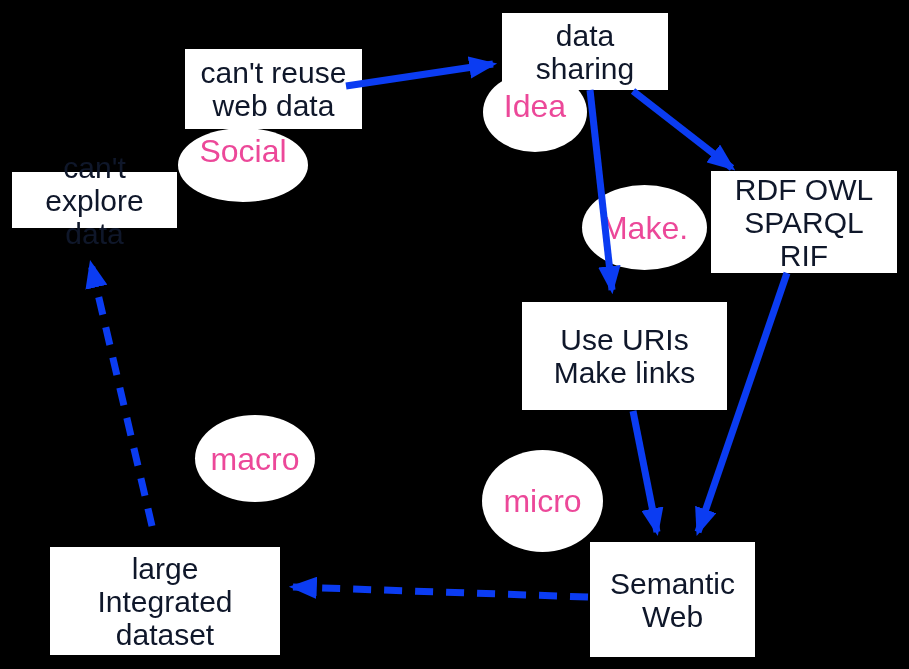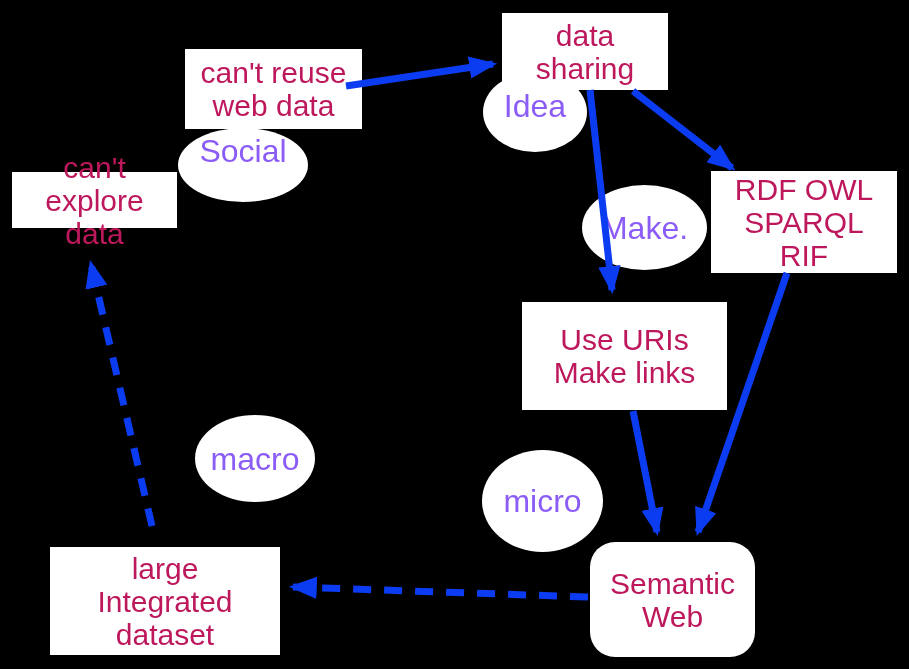--- a/index.html
+++ b/index.html
@@ -18,38 +18,38 @@
   .ellipse {
     position: absolute;
     background: #ffffff;
     border-radius: 50%;
     display: flex;
     align-items: center;
     justify-content: center;
     z-index: 1;
   }
   .elabel {
-    color: #8b5cf6;
+    color: #ec4899;
     font-size: 32px;
     line-height: 34px;
     position: relative;
     white-space: nowrap;
   }
   .elabel.up14 { top: -14px; }
   .elabel.up6  { top: -6px; }
   .box {
     position: absolute;
     background: #ffffff;
     display: flex;
     align-items: center;
     justify-content: center;
     z-index: 2;
   }
   .blabel {
-    color: #be185d;
+    color: #0f172a;
     font-size: 30px;
     line-height: 33px;
     white-space: pre-line;
     text-align: center;
   }
   svg.edges {
     position: absolute;
     left: 0;
     top: 0;
     z-index: 3;
@@ -105,21 +105,21 @@
   <div class="box" style="left:711px; top:171px; width:186px; height:102px;">
     <span class="blabel">RDF OWL
 SPARQL
 RIF</span>
   </div>
   <div class="box" style="left:50px; top:527px; width:230px; height:108px;margin-top:20px;">
     <span class="blabel">large
 Integrated
 dataset</span>
   </div>
-  <div class="box" style="left:590px; top:542px; width:165px; height:115px;border-radius:25px;">
+  <div class="box" style="left:590px; top:542px; width:165px; height:115px;">
     <span class="blabel">Semantic
 Web</span>
   </div>
 
   <svg class="edges" width="909" height="669" viewBox="0 0 909 669">
     <defs>
       <marker id="arrowhead" viewBox="0 0 10 8" refX="8.5" refY="4" markerWidth="4" markerHeight="3.2" orient="auto-start-reverse" markerUnits="strokeWidth">
         <path d="M0,0 L10,4 L0,8 z" fill="#0b3cf2"></path>
       </marker>
     </defs>

